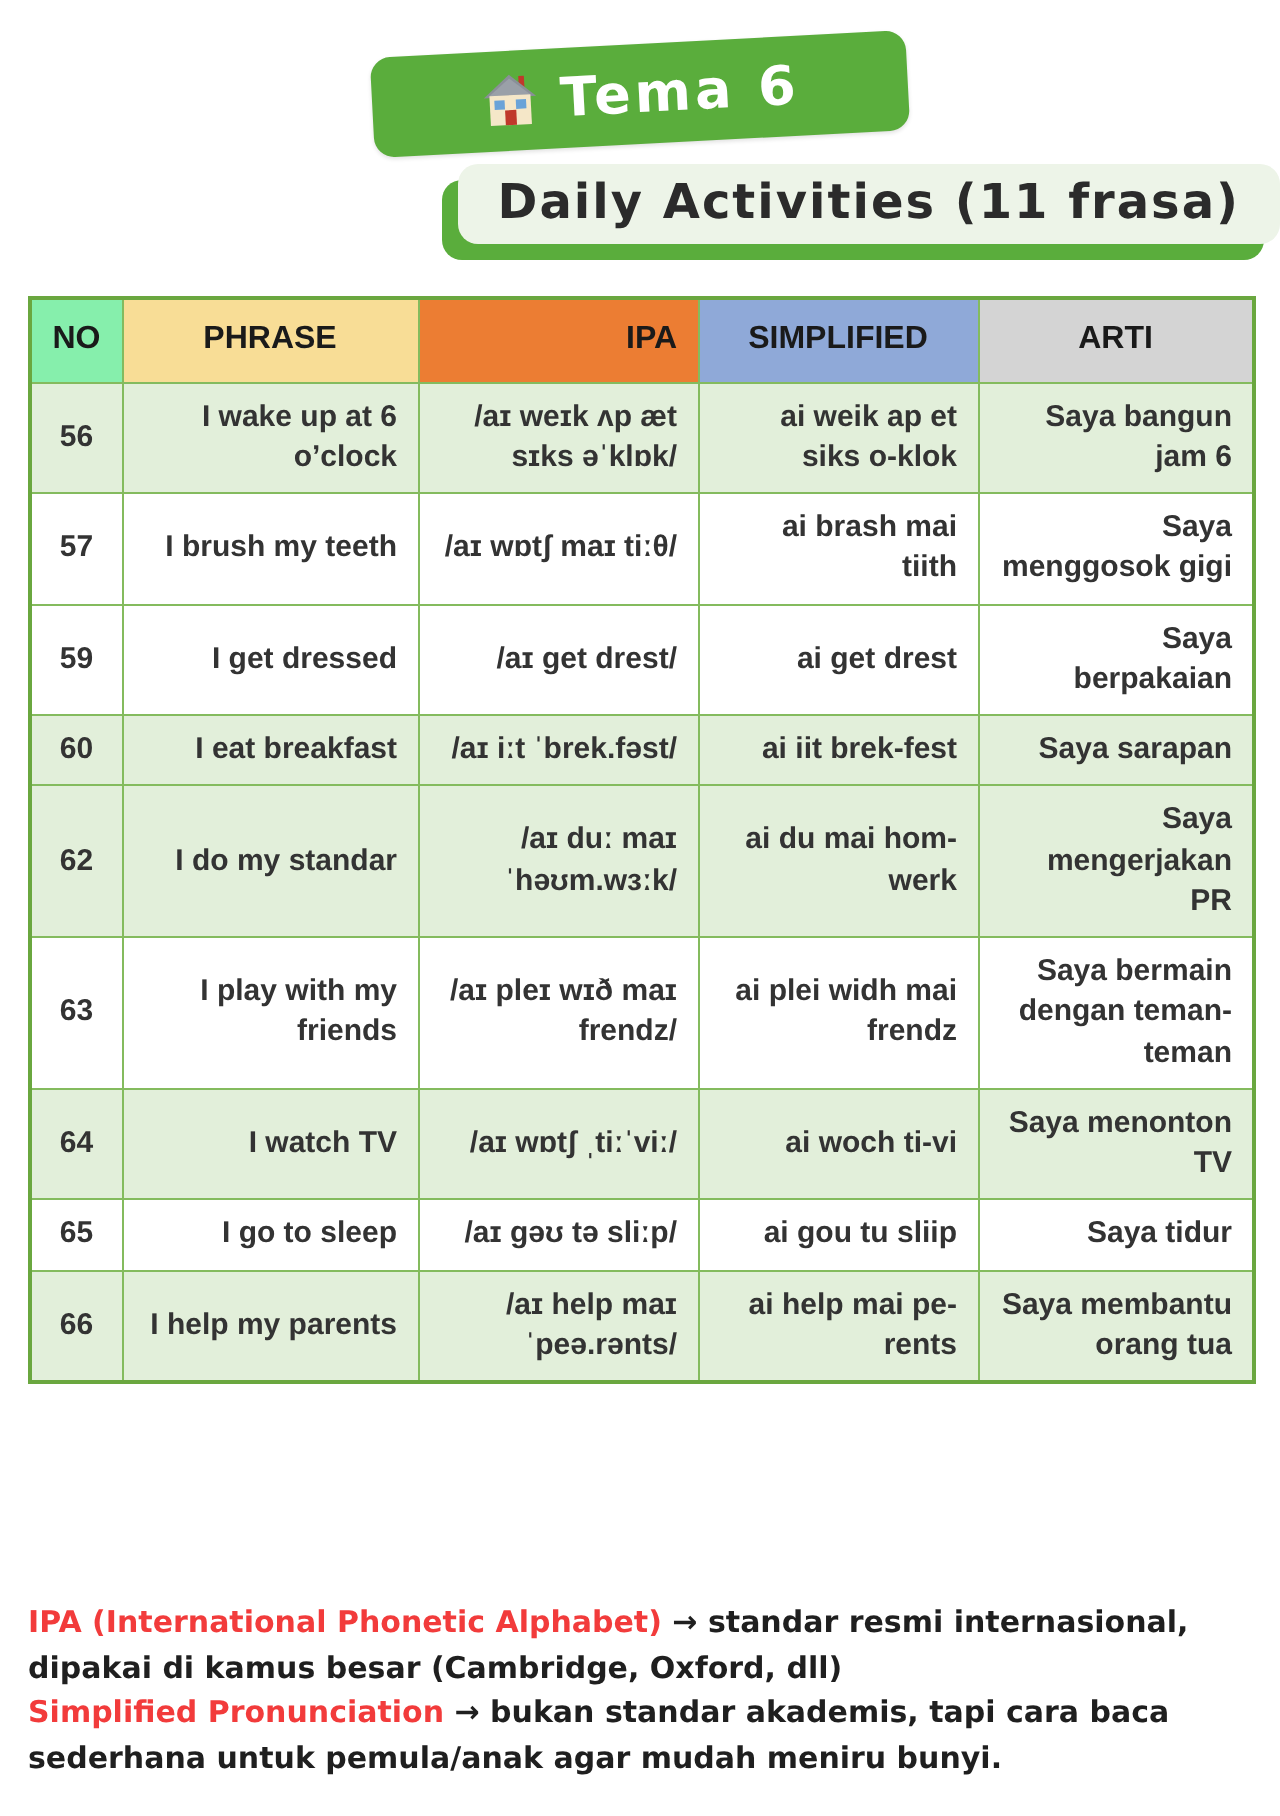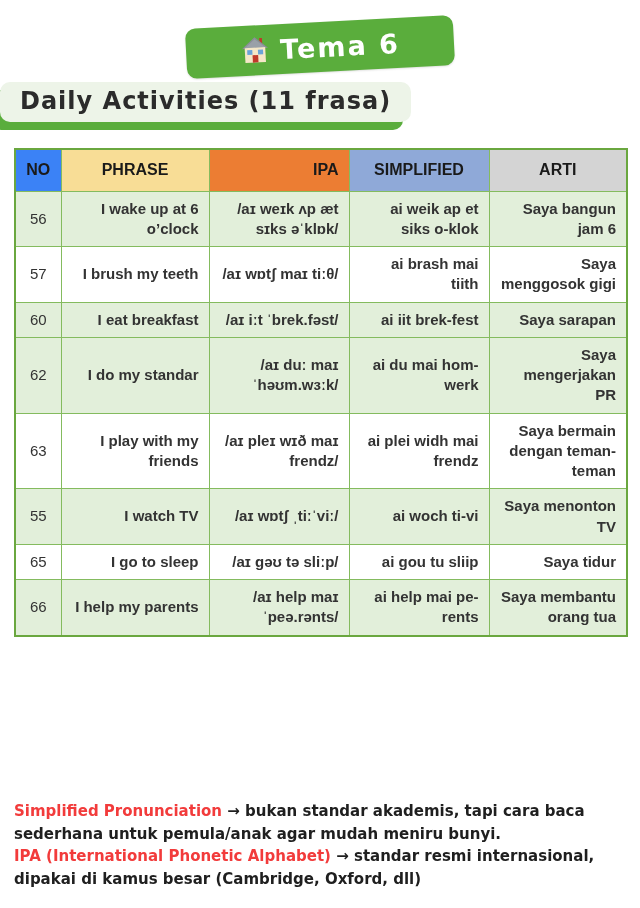--- a/index.html
+++ b/index.html
@@ -37,21 +37,21 @@
   }
   .house-icon { width: 30px; height: 28px; }
   .sparkle-icon {
     position: absolute; right: -34px; top: -12px;
     width: 44px; height: 44px;
   }
 
   
   .subtitle-wrap {
     position: absolute; top: 82px; left: 0; width: 100%;
-    display: flex; justify-content: flex-start;
+    display: flex; justify-content: flex-end;
   }
   .subtitle-stack { position: relative; }
   .subtitle-under {
     position: absolute; left: -8px; top: 8px;
     width: 100%; height: 100%;
     background: #5aad3c; border-radius: 10px;
   }
   .subtitle-banner {
     position: relative;
     background: #edf4e8;
@@ -82,21 +82,21 @@
   }
   .phrase-table { border: 2px solid #6aa73f; }
   .phrase-table th {
     height: 42px;
     font-size: 16px;
     font-weight: 700;
     color: #1a1a1a;
     text-align: center;
   }
   .phrase-table td { font-weight: 600; }
-  .phrase-table td.no-cell { text-align: center; font-weight: 400; }
+  .phrase-table td.no-cell { text-align: center; font-weight: 700; }
   tr.row-even td { background: #e2efda; }
   tr.row-odd td { background: #ffffff; }
   .col-no { width: 46px; }
   .col-phrase { width: 148px; }
   .col-ipa { width: 140px; }
   .col-simplified { width: 140px; }
   .col-arti { width: 138px; }
 
   
   .footer-notes {
@@ -146,21 +146,21 @@
   <table class="phrase-table">
     <colgroup>
       <col class="col-no">
         <col class="col-phrase">
         <col class="col-ipa">
         <col class="col-simplified">
         <col class="col-arti">
     </colgroup>
     <thead>
       <tr>
-        <th style="background: #3b82f6;">NO</th>
+        <th style="background: #86efac;">NO</th>
         <th style="background: rgb(248, 221, 150);">PHRASE</th>
         <th style="background: rgb(236, 125, 51); text-align: right;">IPA</th>
         <th style="background: rgb(143, 169, 216);">SIMPLIFIED</th>
         <th style="background: rgb(212, 212, 212);">ARTI</th>
       </tr>
     </thead>
     <tbody>
         <tr class="row-even">
           <td class="no-cell">56</td>
           <td>I wake up at 6 o’clock</td>
@@ -168,20 +168,27 @@
           <td>ai weik ap et siks o-klok</td>
           <td>Saya bangun jam 6</td>
         </tr>
         <tr class="row-odd">
           <td class="no-cell">57</td>
           <td>I brush my teeth</td>
           <td>/aɪ wɒtʃ maɪ tiːθ/</td>
           <td>ai brash mai tiith</td>
           <td>Saya menggosok gigi</td>
         </tr>
+        <tr class="row-odd">
+          <td class="no-cell">59</td>
+          <td>I get dressed</td>
+          <td>/aɪ get drest/</td>
+          <td>ai get drest</td>
+          <td>Saya berpakaian</td>
+        </tr>
         <tr class="row-even">
           <td class="no-cell">60</td>
           <td>I eat breakfast</td>
           <td>/aɪ iːt ˈbrek.fəst/</td>
           <td>ai iit brek-fest</td>
           <td>Saya sarapan</td>
         </tr>
         <tr class="row-even">
           <td class="no-cell">62</td>
           <td>I do my standar</td>
@@ -190,21 +197,21 @@
           <td>Saya mengerjakan PR</td>
         </tr>
         <tr class="row-odd">
           <td class="no-cell">63</td>
           <td>I play with my friends</td>
           <td>/aɪ pleɪ wɪð maɪ frendz/</td>
           <td>ai plei widh mai frendz</td>
           <td>Saya bermain dengan teman-teman</td>
         </tr>
         <tr class="row-even">
-          <td class="no-cell">55</td>
+          <td class="no-cell">64</td>
           <td>I watch TV</td>
           <td>/aɪ wɒtʃ ˌtiːˈviː/</td>
           <td>ai woch ti-vi</td>
           <td>Saya menonton TV</td>
         </tr>
         <tr class="row-odd">
           <td class="no-cell">65</td>
           <td>I go to sleep</td>
           <td>/aɪ ɡəʊ tə sliːp/</td>
           <td>ai gou tu sliip</td>
@@ -214,17 +221,17 @@
           <td class="no-cell">66</td>
           <td>I help my parents</td>
           <td>/aɪ help maɪ ˈpeə.rənts/</td>
           <td>ai help mai pe-rents</td>
           <td>Saya membantu orang tua</td>
         </tr>
       </tbody>
   </table>
 
   <div class="footer-notes">
+    <p><span class="note-lead">IPA (International Phonetic Alphabet)</span><span> → standar resmi internasional, dipakai di kamus besar (Cambridge, Oxford, dll)</span></p>
     <p><span class="note-lead">Simplified Pronunciation</span><span> → bukan standar akademis, tapi cara baca sederhana untuk pemula/anak agar mudah meniru bunyi.</span></p>
-    <p><span class="note-lead">IPA (International Phonetic Alphabet)</span><span> → standar resmi internasional, dipakai di kamus besar (Cambridge, Oxford, dll)</span></p>
   </div>
 
 </div>
 
 </body></html>

